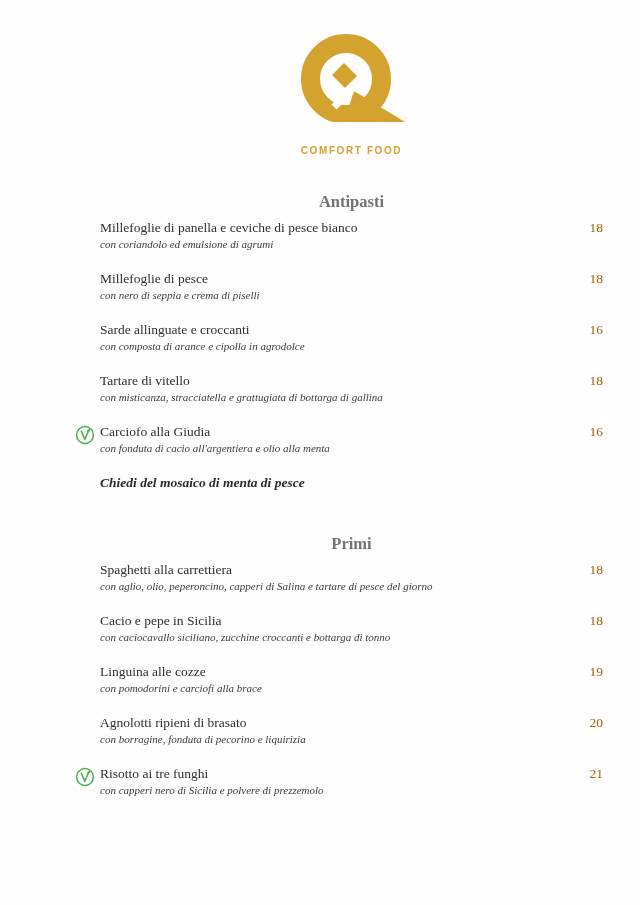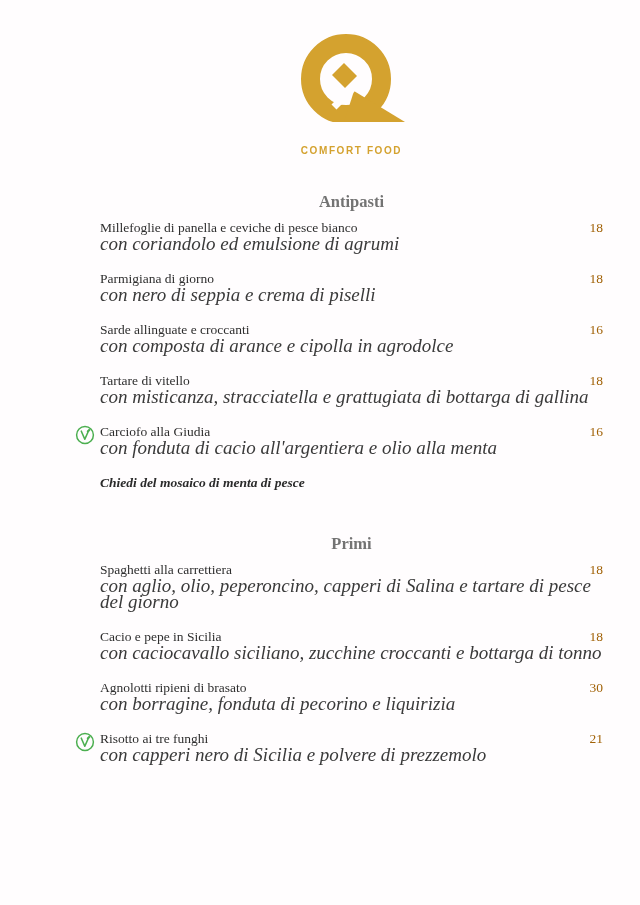--- a/index.html
+++ b/index.html
@@ -22,21 +22,21 @@
   }
   h2.section-title{
     margin:0;text-align:center;
     font-size:16.5px;line-height:17px;font-weight:bold;
     color:#737373;
   }
   h2.st-antipasti{margin-top:37px;margin-bottom:10px;}
   h2.st-primi{margin-top:44px;margin-bottom:10px;}
   .row{position:relative;margin-bottom:19px;}
   .dish-name{font-size:13.5px;line-height:16px;color:#2e2e2e;}
-  .dish-desc{font-size:19px;line-height:16px;font-style:italic;color:#3a3a3a;}
+  .dish-desc{font-size:11px;line-height:16px;font-style:italic;color:#3a3a3a;}
   .dish-price{
     position:absolute;right:0;top:0;
     font-size:13.5px;line-height:16px;color:#a16207;
   }
   .veg-badge{position:absolute;left:-25px;top:1px;width:20px;height:20px;}
   .section-note{
     margin-top:16px;
     font-size:13.5px;line-height:16px;
     font-style:italic;font-weight:600;color:#2b2b2b;
   }
@@ -66,21 +66,21 @@
   <div class="rows">
   <div class="row">
 
     <div class="dish-name">Millefoglie di panella e ceviche di pesce bianco</div>
     <div class="dish-desc">con coriandolo ed emulsione di agrumi</div>
     <span class="dish-price">18</span>
   </div>
 
   <div class="row">
 
-    <div class="dish-name">Parmigiana di giorno</div>
+    <div class="dish-name">Millefoglie di pesce</div>
     <div class="dish-desc">con nero di seppia e crema di piselli</div>
     <span class="dish-price">18</span>
   </div>
 
   <div class="row">
 
     <div class="dish-name">Sarde allinguate e croccanti</div>
     <div class="dish-desc">con composta di arance e cipolla in agrodolce</div>
     <span class="dish-price">16</span>
   </div>
@@ -116,26 +116,32 @@
     <span class="dish-price">18</span>
   </div>
 
   <div class="row">
 
     <div class="dish-name">Cacio e pepe in Sicilia</div>
     <div class="dish-desc">con caciocavallo siciliano, zucchine croccanti e bottarga di tonno</div>
     <span class="dish-price">18</span>
   </div>
 
+  <div class="row">
+
+    <div class="dish-name">Linguina alle cozze</div>
+    <div class="dish-desc">con pomodorini e carciofi alla brace</div>
+    <span class="dish-price">19</span>
+  </div>
 
   <div class="row">
 
     <div class="dish-name">Agnolotti ripieni di brasato</div>
     <div class="dish-desc">con borragine, fonduta di pecorino e liquirizia</div>
-    <span class="dish-price">30</span>
+    <span class="dish-price">20</span>
   </div>
 
   <div class="row">
     <span class="veg-badge">
       <svg width="20" height="20" viewBox="0 0 20 20">
         <circle cx="10" cy="10" r="8.4" fill="none" stroke="#4caf50" stroke-width="1.5"></circle>
         <path d="M6.3 6.2 L9.8 14.2 L13.8 5.2" fill="none" stroke="#4caf50" stroke-width="1.6" stroke-linecap="round" stroke-linejoin="round"></path>
         <ellipse cx="13.6" cy="5.6" rx="2.2" ry="1.1" fill="#4caf50" transform="rotate(-35 13.6 5.6)"></ellipse>
       </svg>
     </span>

